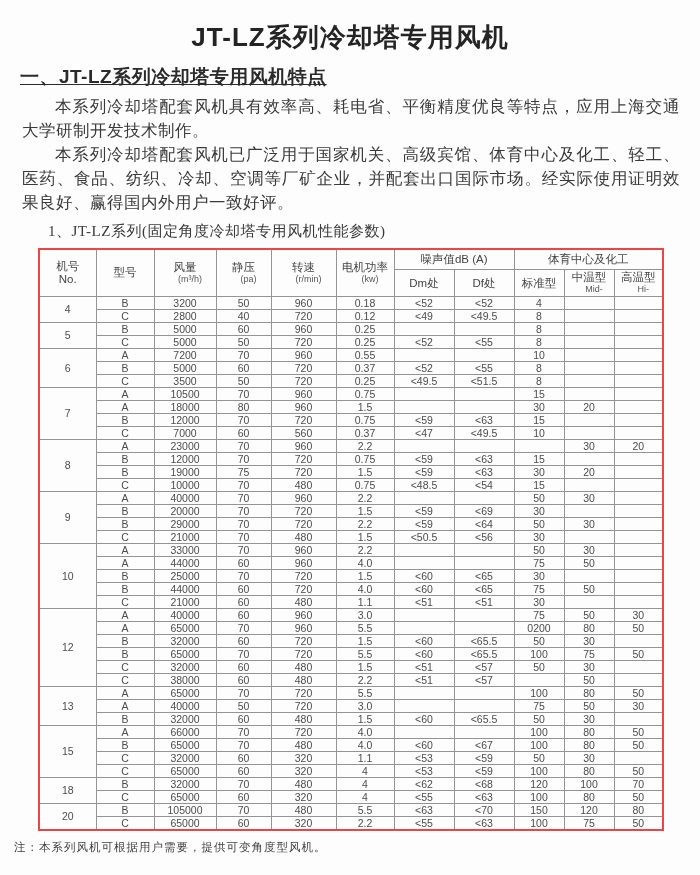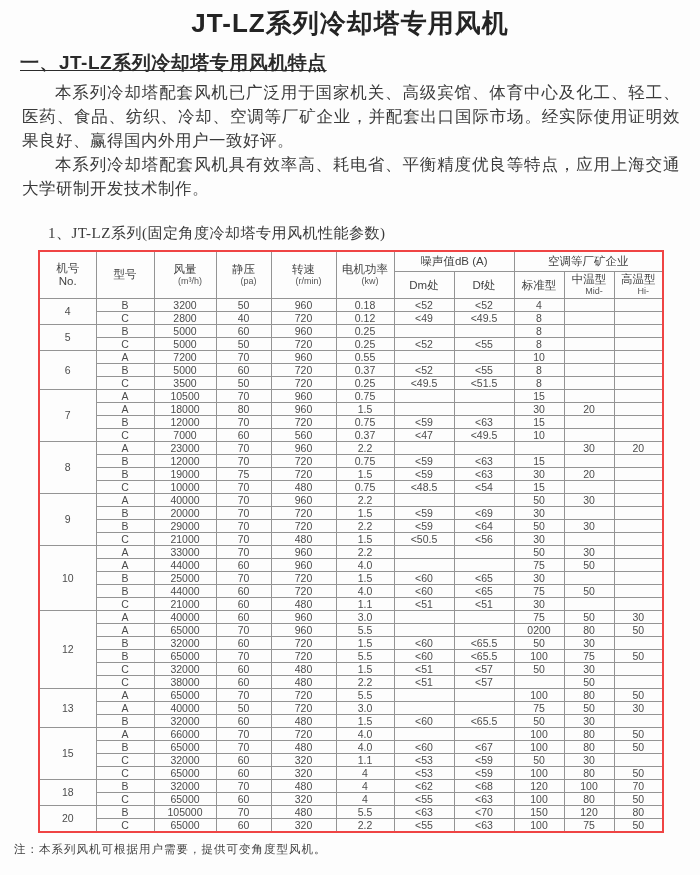--- a/index.html
+++ b/index.html
@@ -12,21 +12,21 @@
     overflow: hidden;
   }
   .page { width: 700px; height: 875px; position: relative; }
   .doc-title {
     text-align: center;
     font-family: "Liberation Sans", sans-serif;
     font-weight: bold;
     font-size: 26px;
     letter-spacing: 1px;
     color: #242424;
-    padding-top: 6px;
+    padding-top: 20px;
   }
   .section-heading {
     font-family: "Liberation Sans", sans-serif;
     font-weight: bold;
     font-size: 19px;
     color: #2b2b2b;
     margin: 9px 0 5px 20px;
     letter-spacing: 0.5px;
     text-decoration: underline;
   }
@@ -35,21 +35,21 @@
     line-height: 24px;
     margin: 0 20px 0 22px;
     text-indent: 2em;
     text-align: justify;
     color: #3a3a3a;
     letter-spacing: 0.5px;
   }
   .sub-heading {
     font-size: 15px;
     color: #3a3a3a;
-    margin: 23px 0 7px 48px;
+    margin: 7px 0 7px 48px;
     letter-spacing: 0.5px;
   }
   table.perf {
     margin-left: 38px;
     width: 624px;
     border-collapse: collapse;
     table-layout: fixed;
     font-family: "Liberation Sans", sans-serif;
     color: #4c4c4c;
     border: 2px solid #ef4444;
@@ -88,22 +88,22 @@
 </style>
 </head>
 <body>
 
 <div class="page">
 
   <div class="doc-title">JT-LZ系列冷却塔专用风机</div>
 
   <div class="section-heading">一、JT-LZ系列冷却塔专用风机特点</div>
 
+  <p class="para">本系列冷却塔配套风机具有效率高、耗电省、平衡精度优良等特点，应用上海交通大学研制开发技术制作。</p>
   <p class="para">本系列冷却塔配套风机已广泛用于国家机关、高级宾馆、体育中心及化工、轻工、医药、食品、纺织、冷却、空调等厂矿企业，并配套出口国际市场。经实际使用证明效果良好、赢得国内外用户一致好评。</p>
-  <p class="para">本系列冷却塔配套风机具有效率高、耗电省、平衡精度优良等特点，应用上海交通大学研制开发技术制作。</p>
 
   <div class="sub-heading">1、JT-LZ系列(固定角度冷却塔专用风机性能参数)</div>
 
   <table class="perf">
     <colgroup>
       <col style="width:57px">
         <col style="width:58px">
         <col style="width:62px">
       <col style="width:55px">
         <col style="width:65px">
@@ -133,21 +133,21 @@
         </th>
         <th rowspan="2">
           <div class="hdr-line">转速</div>
           <div class="hdr-unit">(r/min)</div>
         </th>
         <th rowspan="2">
           <div class="hdr-line">电机功率</div>
           <div class="hdr-unit">(kw)</div>
         </th>
         <th colspan="2">噪声值dB (A)</th>
-        <th colspan="3">空调等厂矿企业</th>
+        <th colspan="3">体育中心及化工</th>
       </tr>
       <tr class="sub-row">
         <th>Dm处</th>
         <th>Df处</th>
         <th>标准型</th>
         <th>
           <div class="hdr-line">中温型</div>
           <div class="hdr-unit">Mid-</div>
         </th>
         <th>

